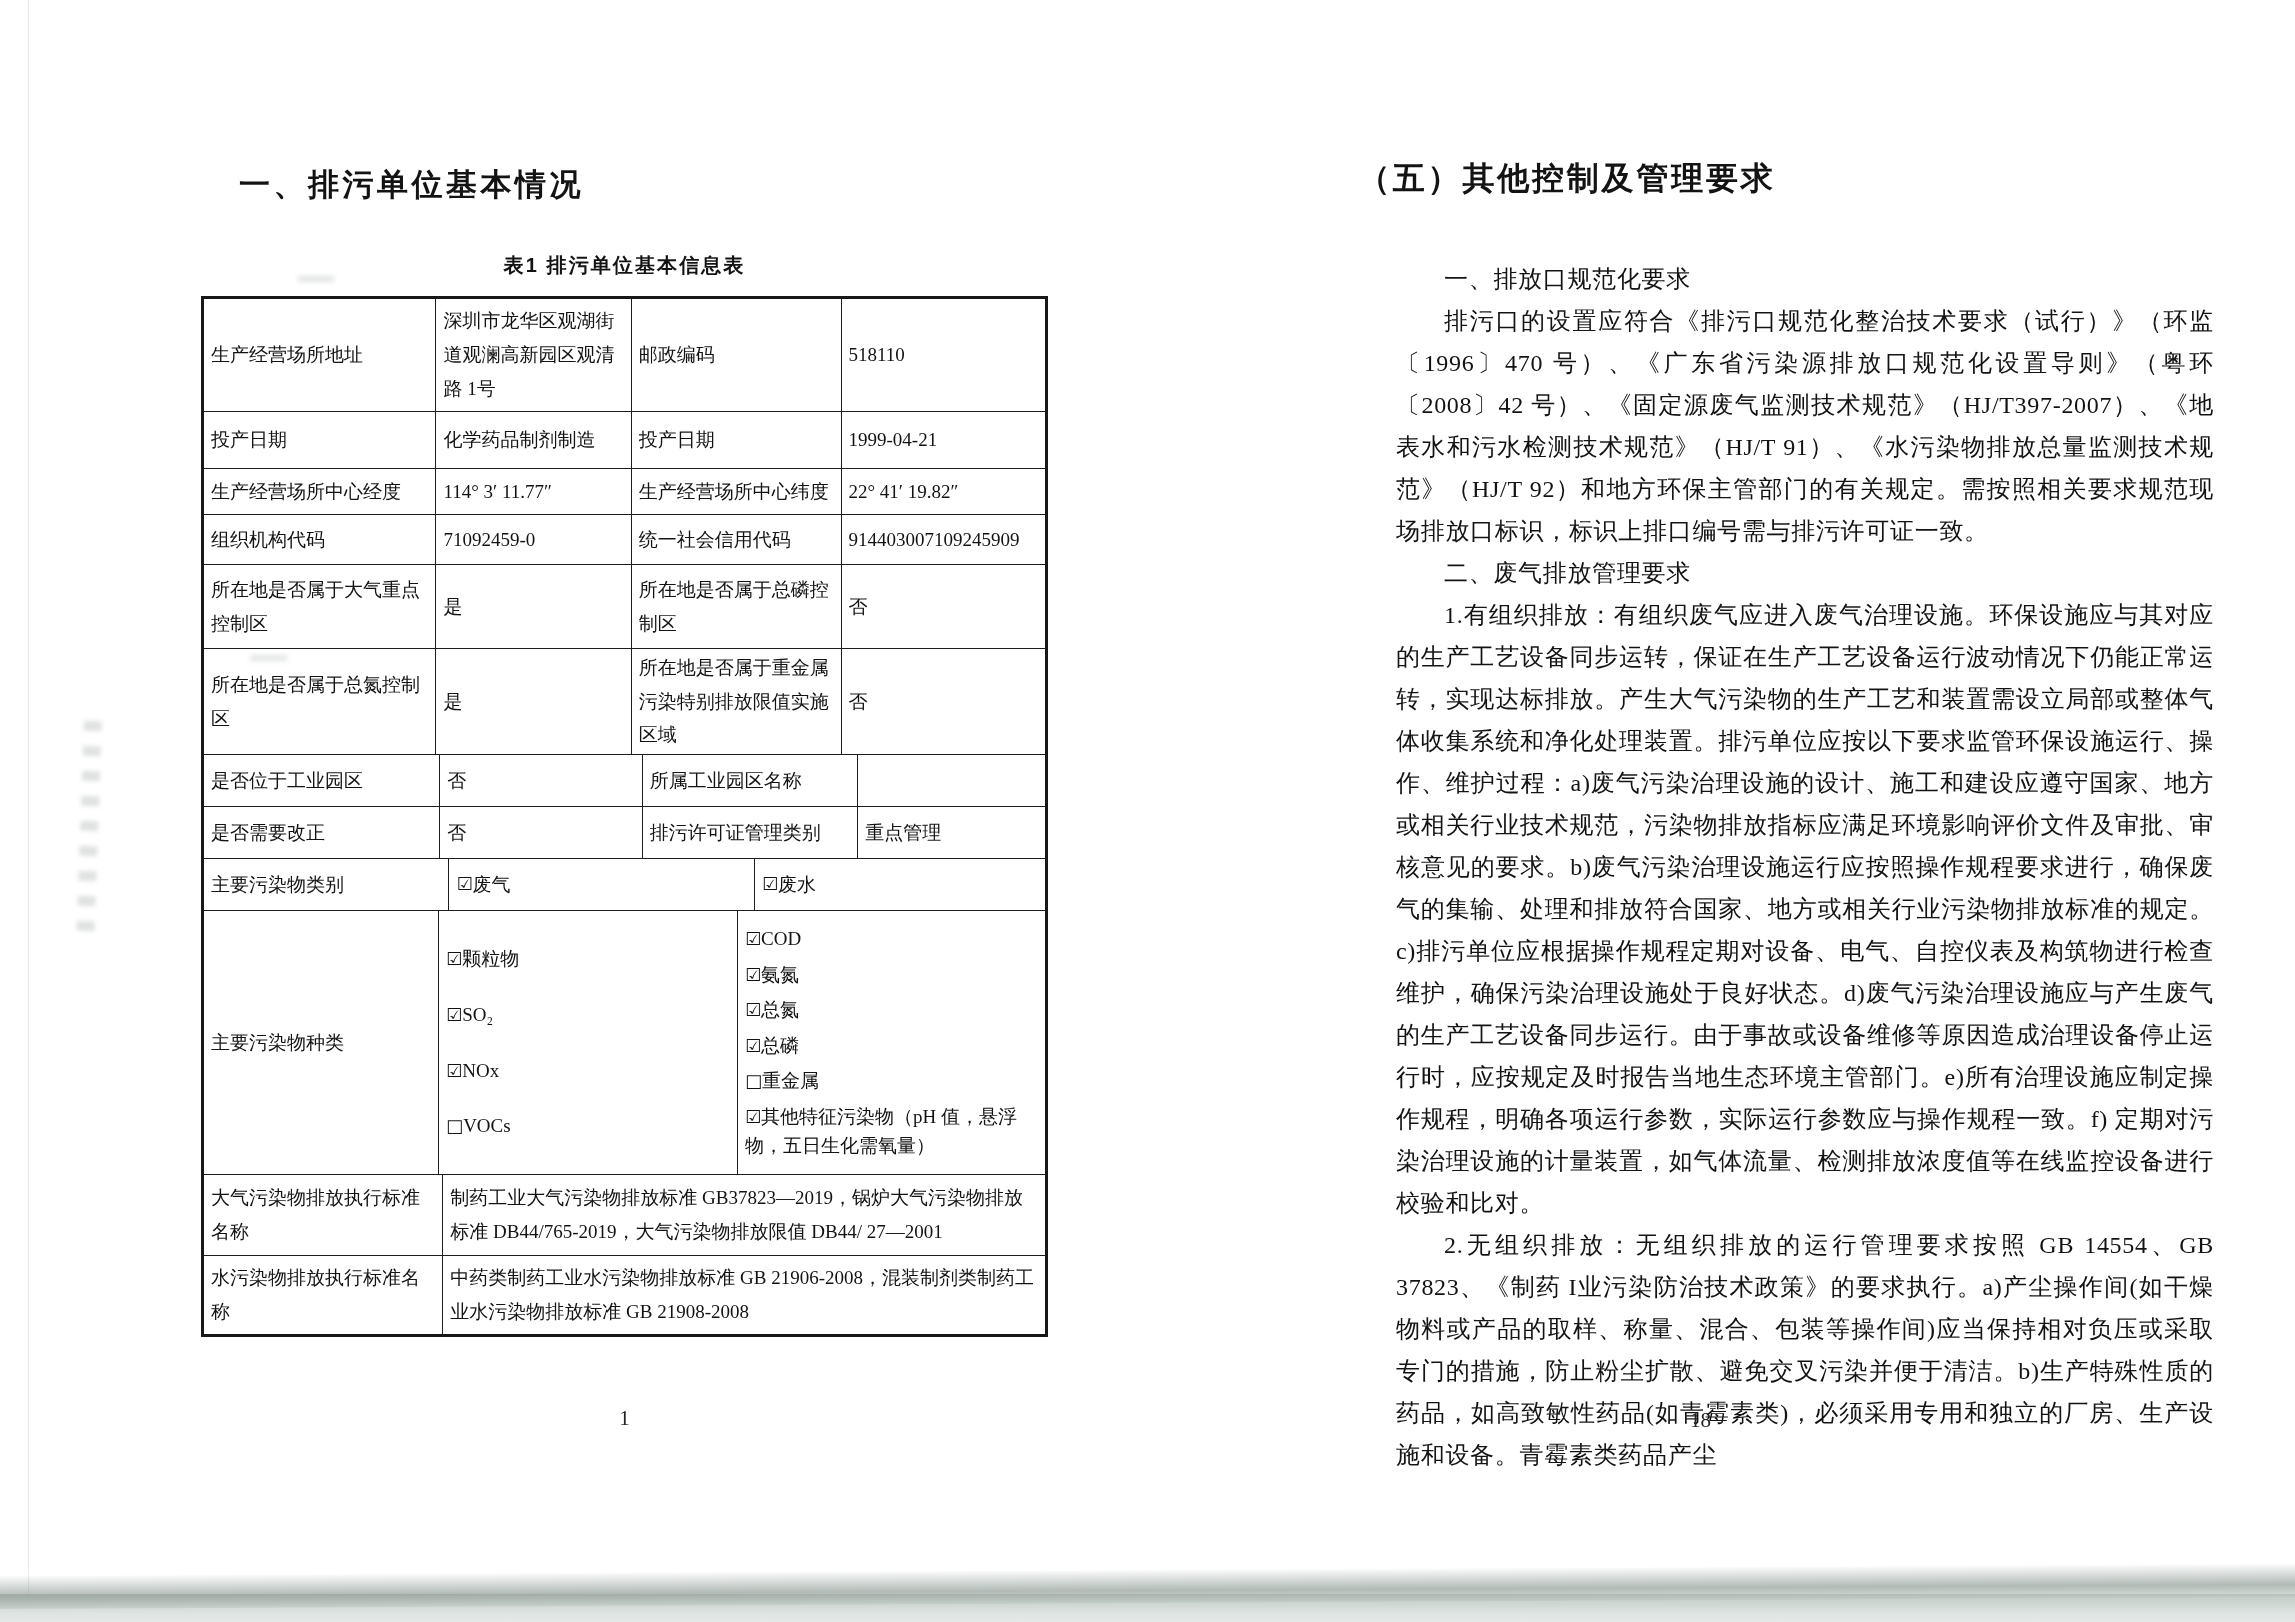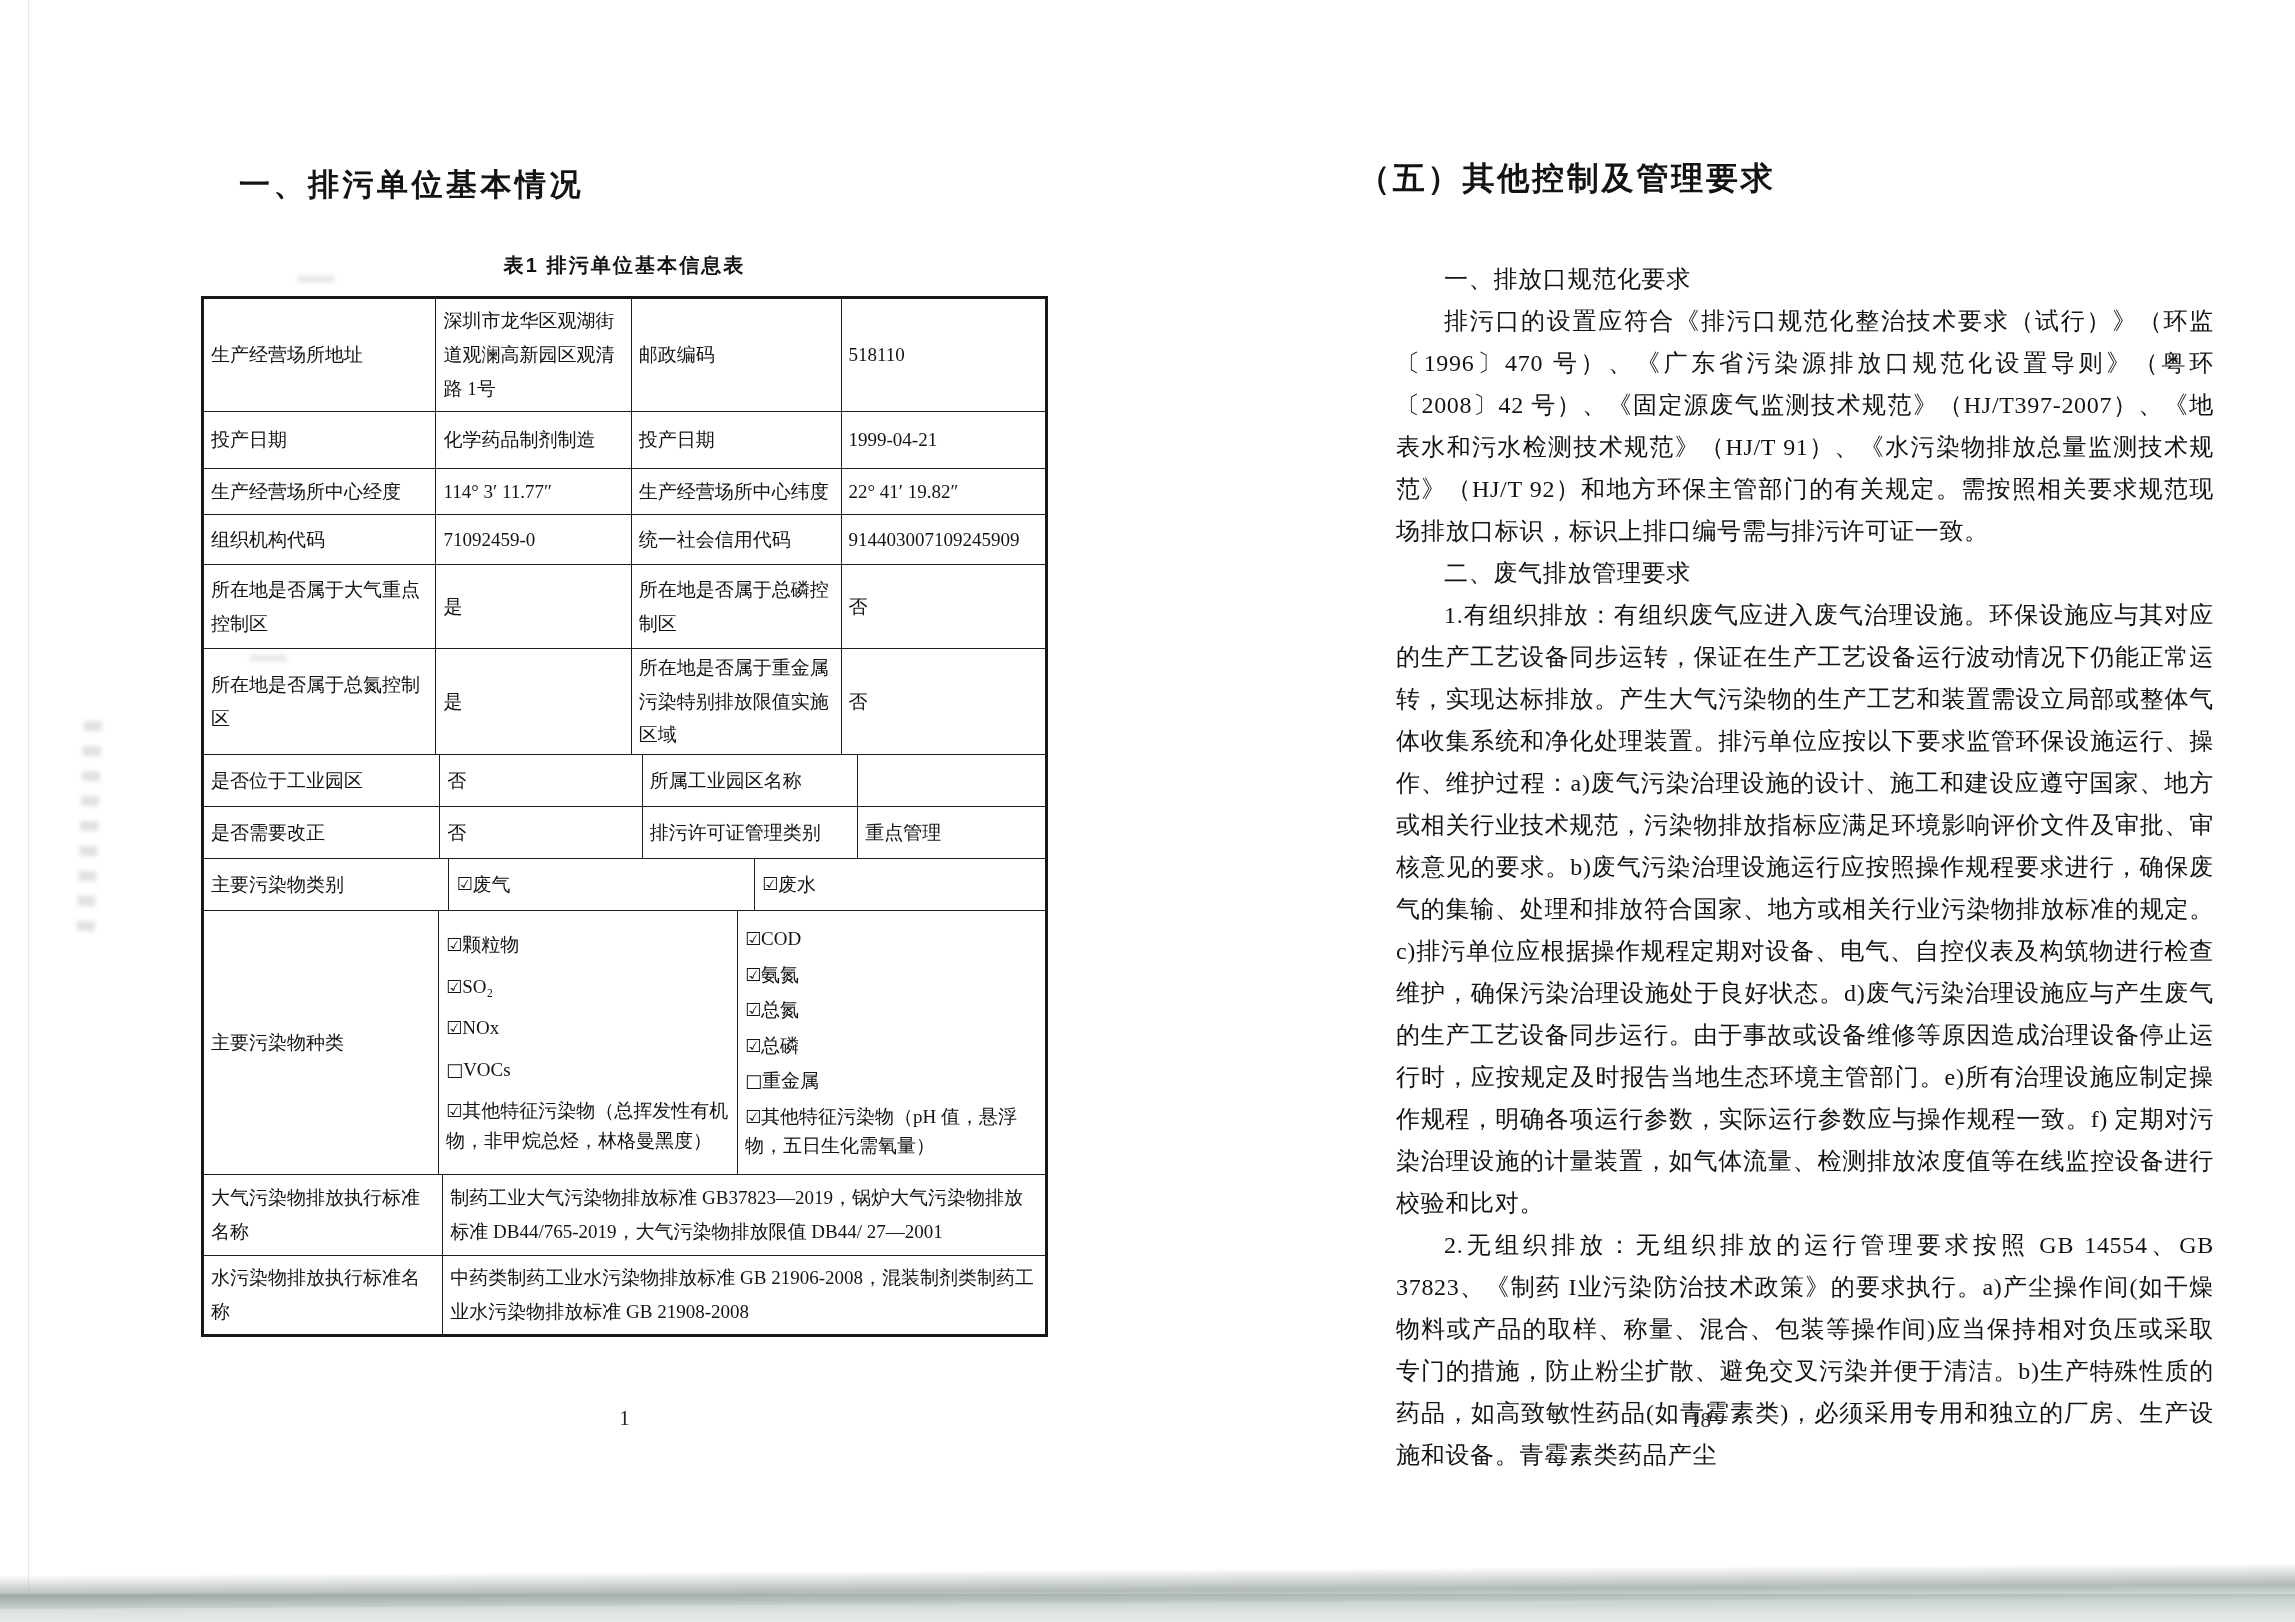--- a/index.html
+++ b/index.html
@@ -135,21 +135,20 @@
       </div>
     </div>
 
     <div class="row h379">
       <div class="c f1">主要污染物种类</div>
       <div class="c f2b clist">
         <div class="citem"><span class="mark">☑</span><span>颗粒物</span></div>
         <div class="citem"><span class="mark">☑</span><span>SO₂</span></div>
         <div class="citem"><span class="mark">☑</span><span>NOx</span></div>
         <div class="citem"><span class="mark">□</span><span>VOCs</span></div>
-        <div class="citem"><span class="mark">☑</span><span>其他特征污染物（总挥发性有机物，非甲烷总烃，林格曼黑度）</span></div>
       </div>
       <div class="c f3b clist">
         <div class="citem"><span class="mark">☑</span><span>COD</span></div>
         <div class="citem"><span class="mark">☑</span><span>氨氮</span></div>
         <div class="citem"><span class="mark">☑</span><span>总氮</span></div>
         <div class="citem"><span class="mark">☑</span><span>总磷</span></div>
         <div class="citem"><span class="mark">□</span><span>重金属</span></div>
         <div class="citem"><span class="mark">☑</span><span>其他特征污染物（pH 值，悬浮物，五日生化需氧量）</span></div>
       </div>
     </div>

